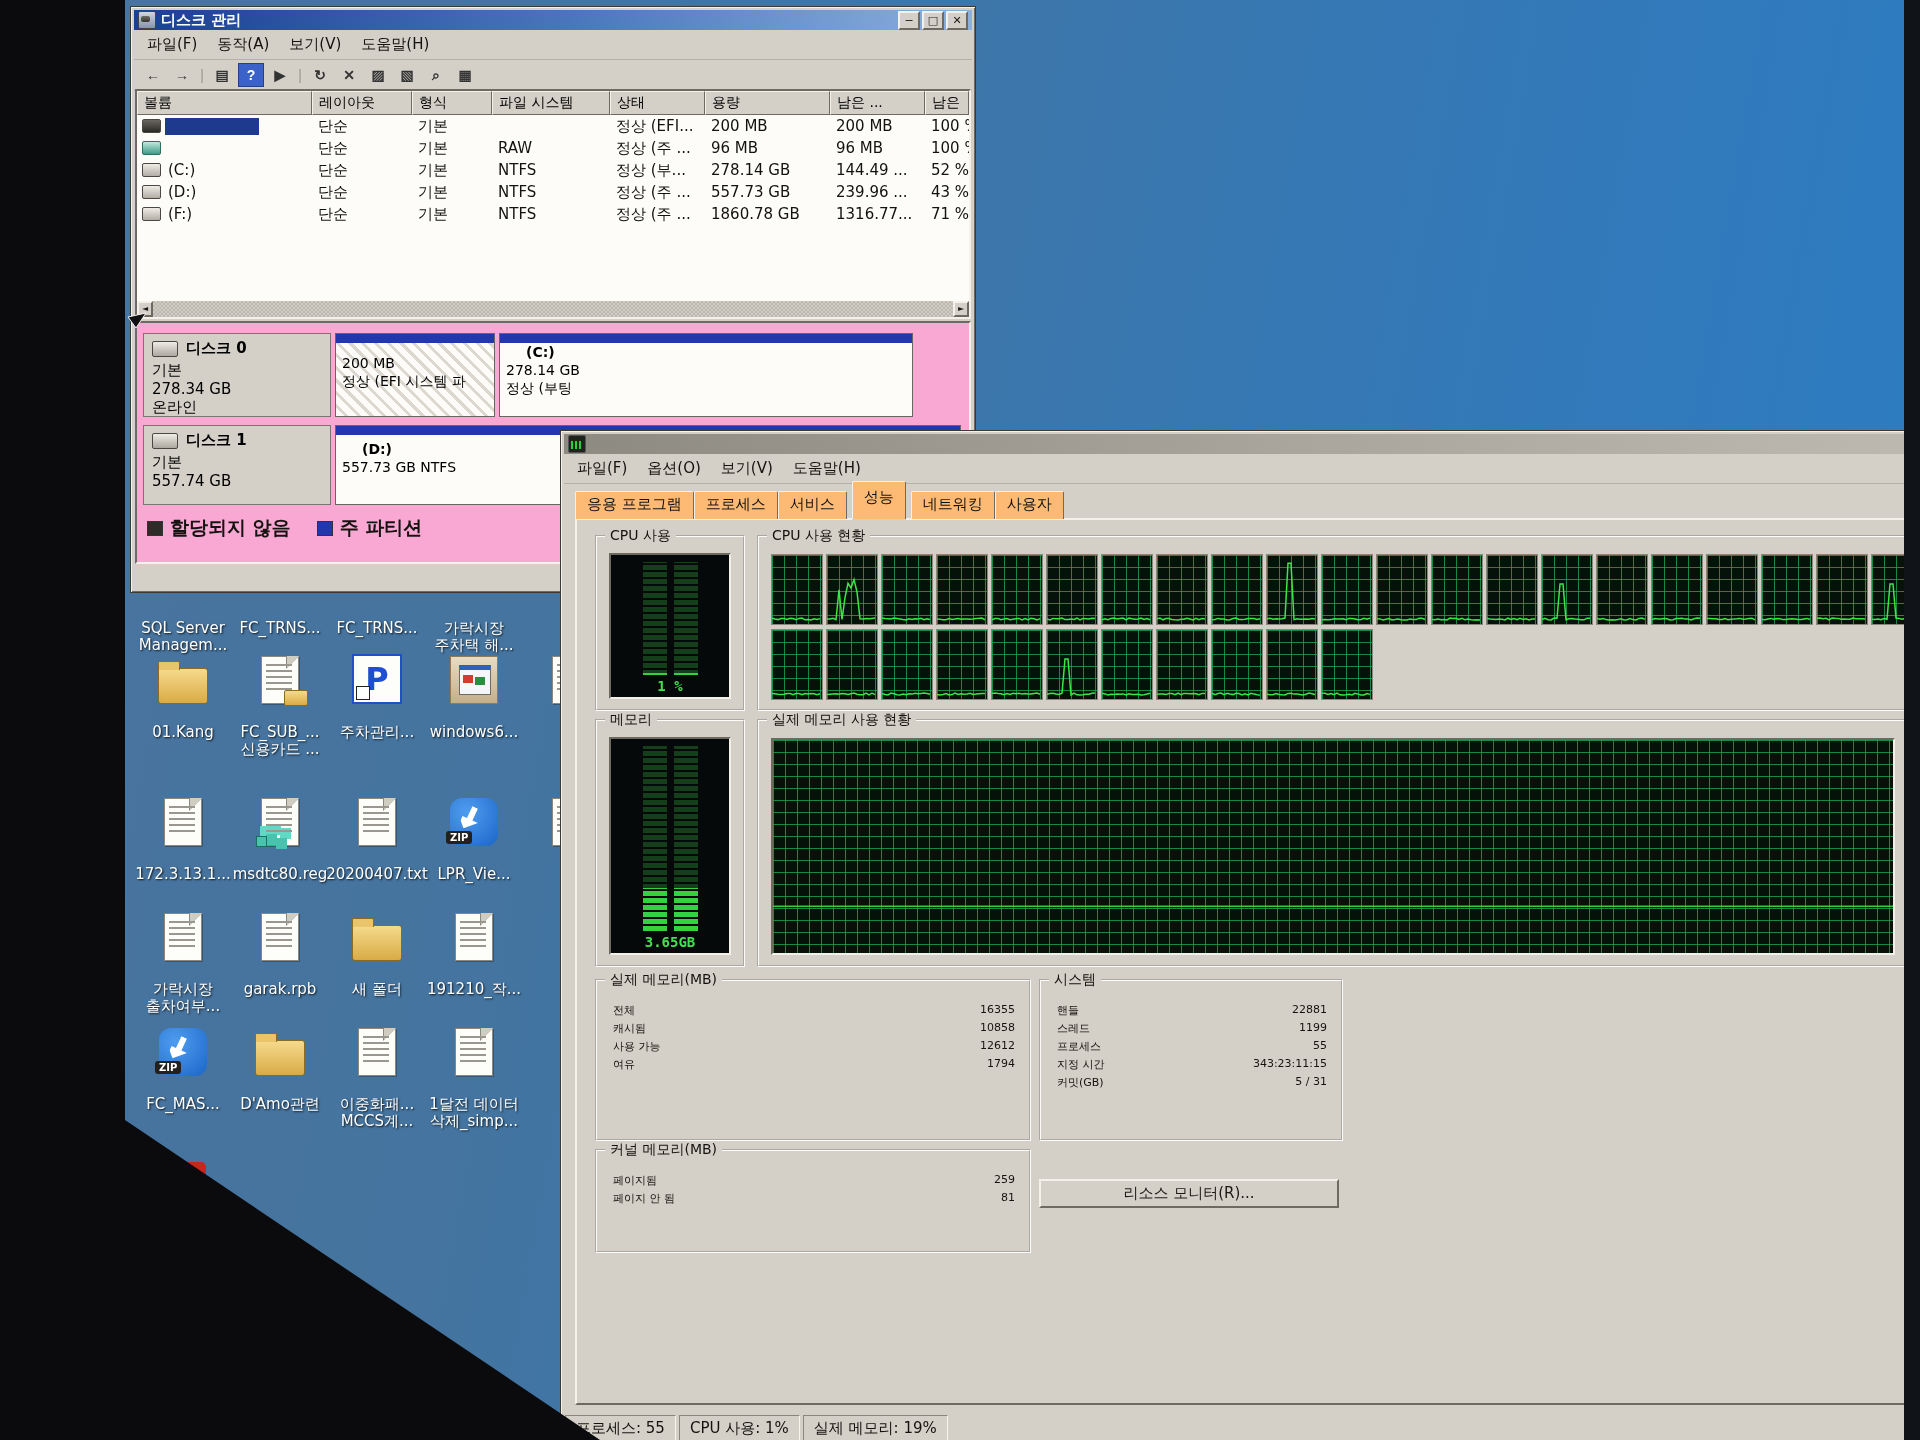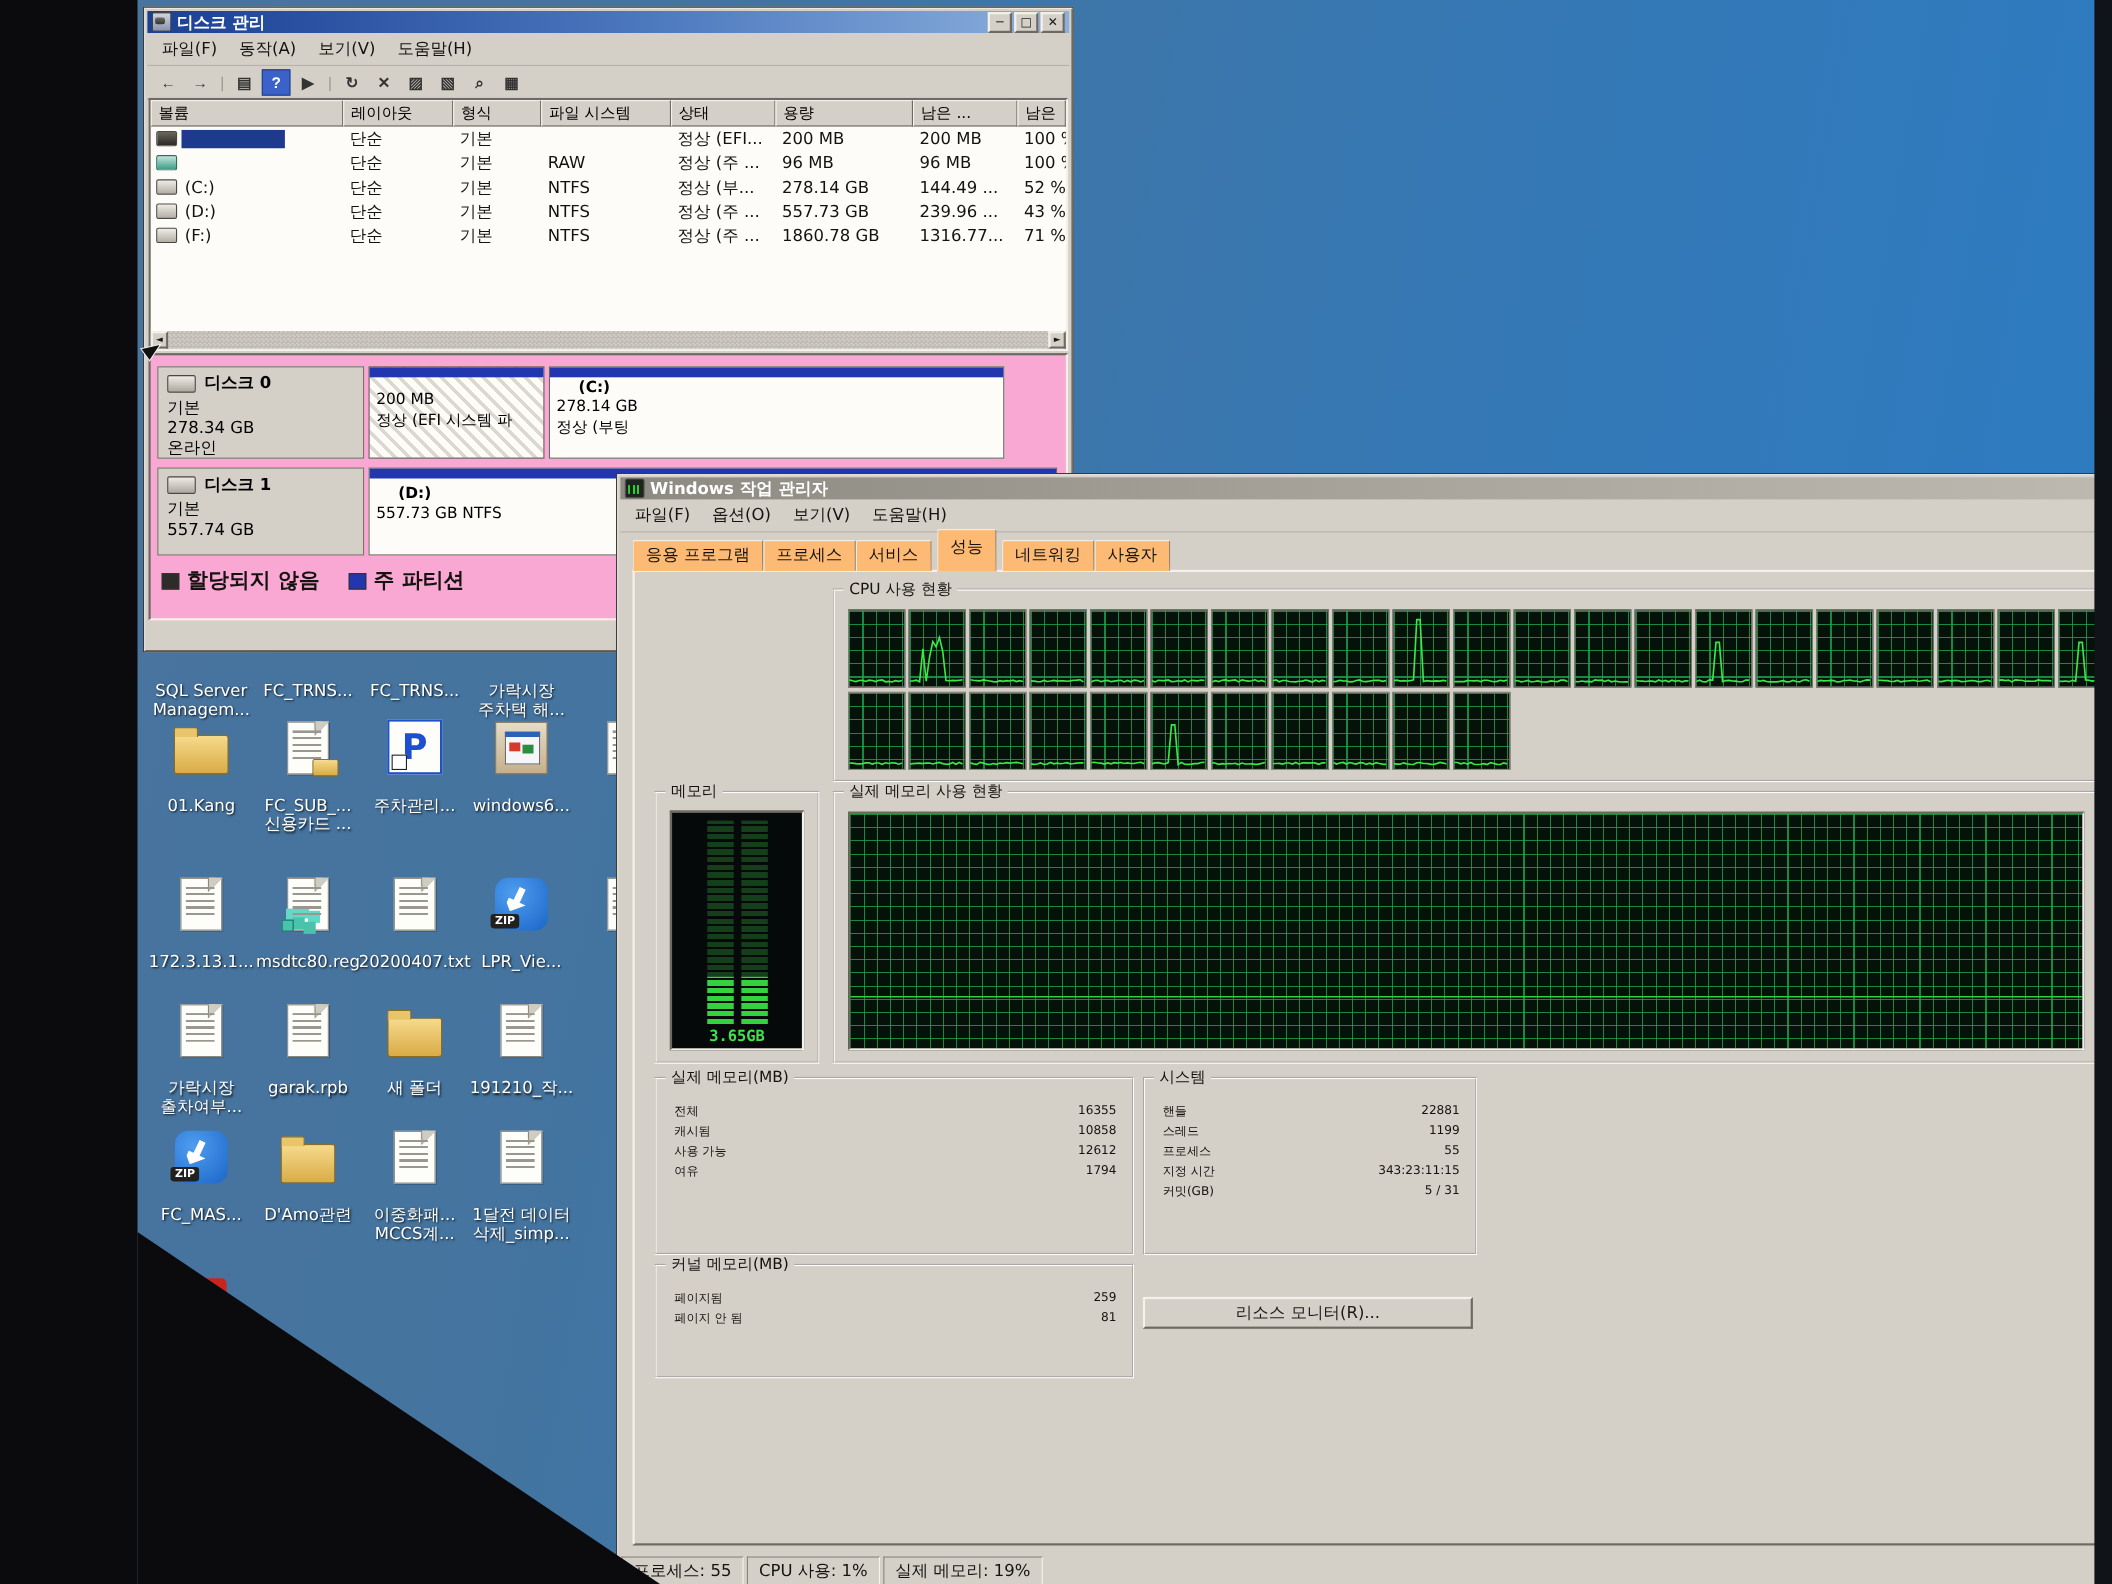--- a/index.html
+++ b/index.html
@@ -469,40 +469,53 @@
         <div class="dlegend" style="top:192px;" data-name="partition-legend">
           <span data-name="legend-unallocated"><i class="sw sw-unalloc" data-name="unallocated-swatch"></i><span>할당되지 않음</span></span>
           <span data-name="legend-primary"><i class="sw sw-primary" data-name="primary-partition-swatch"></i><span>주 파티션</span></span>
         </div>
       </div>
     </div>
 
     <div class="win" id="tmwin" style="left:560px;top:430px;width:1360px;height:1008px;z-index:20;" data-name="task-manager-window">
       <div class="tb tb-i" data-name="title-bar">
         <span class="tb-ic" data-name="task-manager-icon"></span>
-        <span class="tb-t" data-name="window-title">Windows 작업 관리자</span>
       </div>
       <div class="menubar" data-name="menu-bar">
 
       <span class="mi" data-name="menu-item">파일(F)</span>
           <span class="mi" data-name="menu-item">옵션(O)</span>
           <span class="mi" data-name="menu-item">보기(V)</span>
           <span class="mi" data-name="menu-item">도움말(H)</span>
         </div>
       <div class="tabstrip" data-name="tab-strip">
 
       <div class="tab" data-name="tab" data-active="false">응용 프로그램</div>
           <div class="tab" data-name="tab" data-active="false">프로세스</div>
           <div class="tab" data-name="tab" data-active="false">서비스</div>
           <div class="tab" data-name="tab" data-active="true">성능</div>
           <div class="tab" data-name="tab" data-active="false">네트워킹</div>
           <div class="tab" data-name="tab" data-active="false">사용자</div>
         </div>
       <div class="tcbox" data-name="performance-tab-panel"></div>
 
+      <div class="gb" style="left:34px;top:104px;width:146px;height:172px;" data-name="cpu-usage-group">
+        <span class="gblab" data-name="groupbox-label">CPU 사용</span>
+        <div class="blackbox" id="cpu-meter" data-name="cpu-usage-meter">
+          <div class="ledcol">
+              <div class="led" data-name="led-bar">
+                <i class="on" style="height: 2%;"></i>
+              </div>
+              <div class="led" data-name="led-bar">
+                <i class="on" style="height: 2%;"></i>
+              </div>
+            </div>
+          <div class="mlabel" data-name="cpu-usage-value">1 %</div>
+        </div>
+      </div>
 
       <div class="gb" style="left:196px;top:104px;width:1148px;height:172px;" data-name="cpu-history-group">
         <span class="gblab" data-name="groupbox-label">CPU 사용 현황</span>
         <div class="histwrap">
           <div class="prow" id="cpurow1" data-name="cpu-core-graph-row">
               <div class="panel ggrid" data-name="cpu-core-graph"><svg width="50" height="69">
                   <polyline points="0,63.1 3,63.9 6,64.6 9,63.6 12,63.4 15,64.5 18,63.3 21,63.6 24,64.6 27,63.4 30,63.1 33,64.8 36,64.5 39,65.0 42,63.8 45,64.4 48,63.6" fill="none" stroke="#3ae845" stroke-width="1.5"></polyline>
                 </svg></div>
               <div class="panel ggrid" data-name="cpu-core-graph"><svg width="50" height="69">
                   <polyline points="0,64.1 3,64.0 6,63.3 9,64.7 12,34.8 15,64.3 18,42.7 21,28.3 24,33.0 27,24.6 30,37.0 33,63.7 36,63.9 39,63.5 42,63.8 45,63.4 48,63.1" fill="none" stroke="#3ae845" stroke-width="1.5"></polyline>

